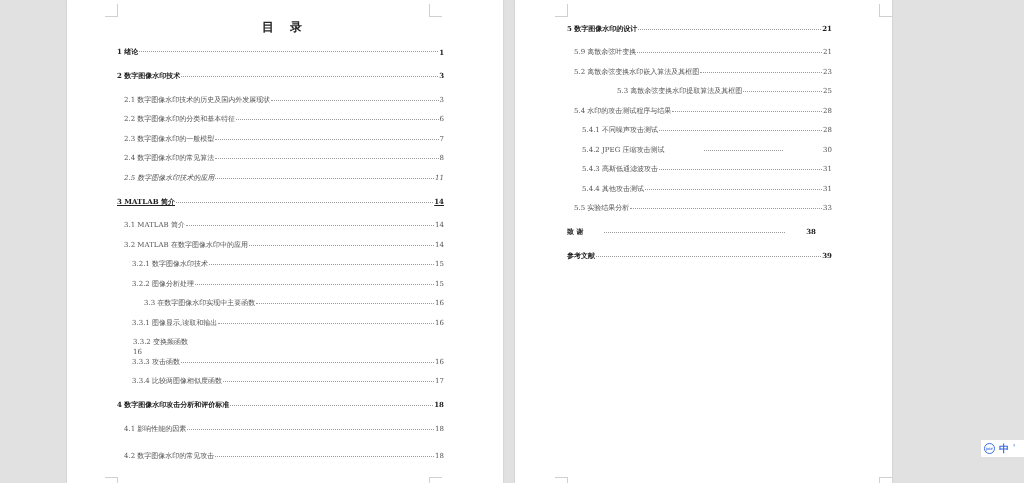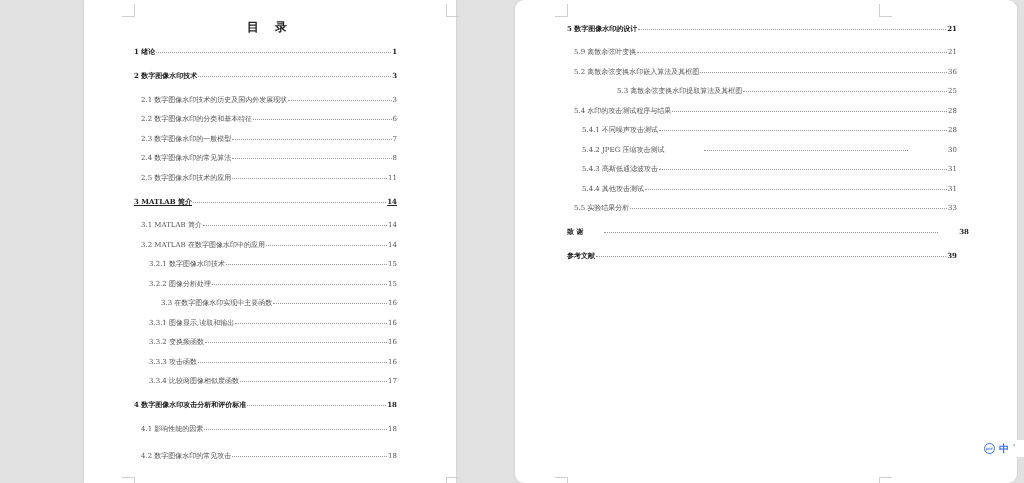--- a/index.html
+++ b/index.html
@@ -6,22 +6,22 @@
   body {
     width:1024px; height:483px; overflow:hidden;
     background:#e1e1e1;
     font-family:"DejaVu Serif", "Liberation Serif", serif;
     position:relative;
   }
   .page {
     position:absolute; top:0; height:483px; background:#ffffff;
     box-shadow:0 0 2px rgba(0,0,0,0.15);
   }
-  #page1 { left:84px; width:372px; }
-  #page2 { left:515px; width:502px;border-radius:9px; }
+  #page1 { left:67px; width:421px;padding-left:15px; }
+  #page2 { left:515px; width:377px; }
   .corner {
     position:absolute; width:12px; height:12px; border-color:#d0d0d0; border-style:solid; border-width:0;
   }
   .c-tl { border-right-width:1px; border-bottom-width:1px; }
   .c-tr { border-left-width:1px; border-bottom-width:1px; }
   .c-bl { border-right-width:1px; border-top-width:1px; }
   .c-br { border-left-width:1px; border-top-width:1px; }
   .toc-title {
     position:absolute; left:0; right:0; top:19px; text-align:center;
     font-size:12px; font-weight:bold; letter-spacing:6px; color:#222;
@@ -52,21 +52,21 @@
 </head>
 <body>
 
 <div id="page1" class="page">
   <div class="corner c-tl" style="left:38px;top:4px;"></div>
   <div class="corner c-tr" style="left:362px;top:4px;"></div>
   <div class="corner c-bl" style="left:38px;top:477px;"></div>
   <div class="corner c-br" style="left:362px;top:477px;"></div>
   <div class="toc-title">目 录</div>
   <div id="p1-entries">
-      <div class="entry lvl1" style="top: 47px; left: 50px; right: 59px;">
+      <div class="entry lvl1" style="top: 47px; left: 50px; right: 59px; align-items: center;">
         <span class="lbl">1  绪论</span>
         <span class="dots"></span>
         <span class="pg">1</span>
       </div>
       <div class="entry lvl1" style="top: 71px; left: 50px; right: 59px;">
         <span class="lbl">2  数字图像水印技术</span>
         <span class="dots"></span>
         <span class="pg">3</span>
       </div>
       <div class="entry" style="top: 95px; left: 57px; right: 59px;">
@@ -82,21 +82,21 @@
       <div class="entry" style="top: 134px; left: 57px; right: 59px;">
         <span class="lbl">2.3 数字图像水印的一般模型</span>
         <span class="dots"></span>
         <span class="pg">7</span>
       </div>
       <div class="entry" style="top: 153px; left: 57px; right: 59px; text-align: center;">
         <span class="lbl">2.4 数字图像水印的常见算法</span>
         <span class="dots"></span>
         <span class="pg">8</span>
       </div>
-      <div class="entry" style="top: 173px; left: 57px; right: 59px;">
+      <div class="entry" style="top: 173px; left: 57px; right: 59px; font-style: italic;">
         <span class="lbl">2.5 数字图像水印技术的应用</span>
         <span class="dots"></span>
         <span class="pg">11</span>
       </div>
       <div class="entry lvl1" style="top: 197px; left: 50px; right: 59px; text-decoration: underline;">
         <span class="lbl">3 MATLAB 简介</span>
         <span class="dots"></span>
         <span class="pg">14</span>
       </div>
       <div class="entry" style="top: 220px; left: 57px; right: 59px;">
@@ -122,21 +122,21 @@
       <div class="entry" style="top: 298px; left: 57px; right: 59px; margin-left: 20px;">
         <span class="lbl">3.3  在数字图像水印实现中主要函数</span>
         <span class="dots"></span>
         <span class="pg">16</span>
       </div>
       <div class="entry" style="top: 318px; left: 65px; right: 59px;">
         <span class="lbl">3.3.1 图像显示,读取和输出</span>
         <span class="dots"></span>
         <span class="pg">16</span>
       </div>
-      <div class="entry" style="top: 337px; left: 65px; right: 59px;">
+      <div class="entry" style="top: 337px; left: 65px; right: 59px; flex-direction: column;">
         <span class="lbl">3.3.2 变换频函数</span>
         <span class="dots"></span>
         <span class="pg">16</span>
       </div>
       <div class="entry" style="top: 357px; left: 65px; right: 59px;">
         <span class="lbl">3.3.3 攻击函数</span>
         <span class="dots"></span>
         <span class="pg">16</span>
       </div>
       <div class="entry" style="top: 376px; left: 65px; right: 59px;">
@@ -174,21 +174,21 @@
         <span class="pg">21</span>
       </div>
       <div class="entry" style="top: 47px; left: 59px; right: 60px;">
         <span class="lbl">5.9  离散余弦叶变换</span>
         <span class="dots"></span>
         <span class="pg">21</span>
       </div>
       <div class="entry" style="top: 67px; left: 59px; right: 60px;">
         <span class="lbl">5.2  离散余弦变换水印嵌入算法及其框图</span>
         <span class="dots"></span>
-        <span class="pg">36</span>
+        <span class="pg">23</span>
       </div>
       <div class="entry" style="top: 86px; left: 59px; right: 60px; margin-left: 43px;">
         <span class="lbl">5.3  离散余弦变换水印提取算法及其框图</span>
         <span class="dots"></span>
         <span class="pg">25</span>
       </div>
       <div class="entry" style="top: 106px; left: 59px; right: 60px;">
         <span class="lbl">5.4  水印的攻击测试程序与结果</span>
         <span class="dots"></span>
         <span class="pg">28</span>
@@ -211,21 +211,21 @@
       <div class="entry" style="top: 184px; left: 67px; right: 60px;">
         <span class="lbl">5.4.4 其他攻击测试</span>
         <span class="dots"></span>
         <span class="pg">31</span>
       </div>
       <div class="entry" style="top: 203px; left: 59px; right: 60px;">
         <span class="lbl">5.5 实验结果分析</span>
         <span class="dots"></span>
         <span class="pg">33</span>
       </div>
-      <div class="entry lvl1" style="top: 227px; left: 52px; right: 48px; gap: 20px;">
+      <div class="entry lvl1" style="top: 227px; left: 52px; right: 76px; gap: 20px;">
         <span class="lbl">致    谢</span>
         <span class="dots"></span>
         <span class="pg">38</span>
       </div>
       <div class="entry lvl1" style="top: 251px; left: 52px; right: 60px;">
         <span class="lbl">参考文献</span>
         <span class="dots"></span>
         <span class="pg">39</span>
       </div>
     </div>

